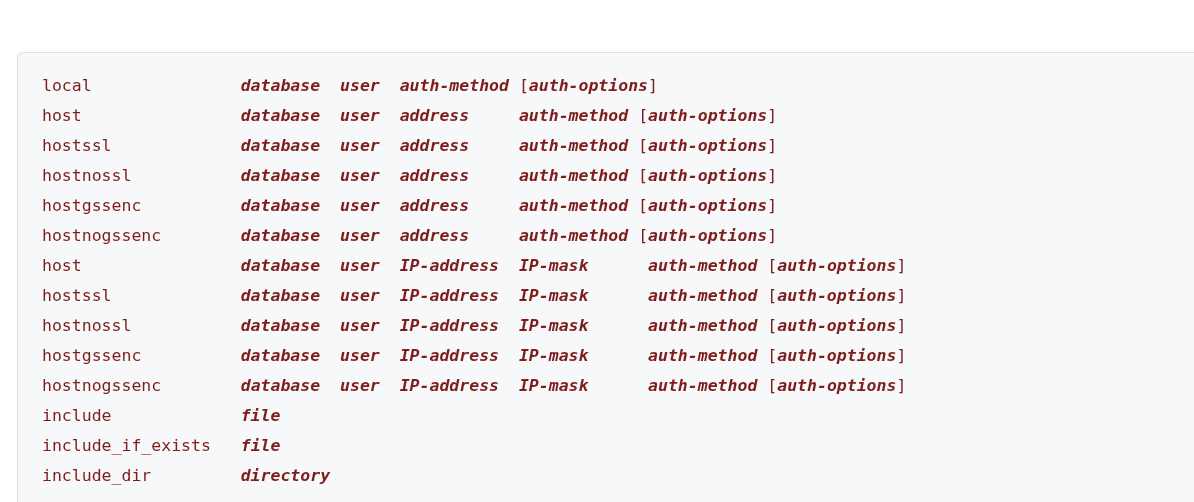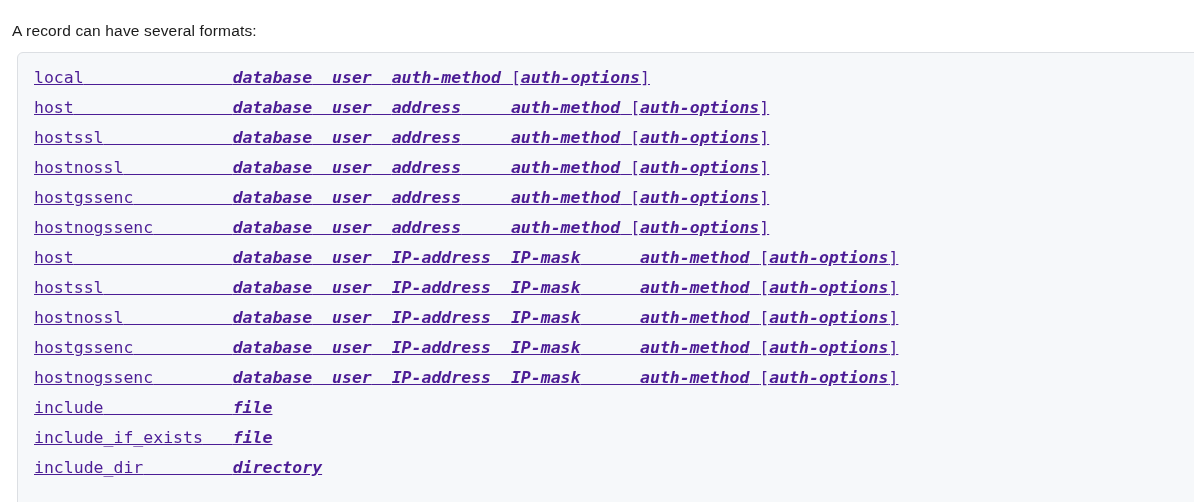--- a/index.html
+++ b/index.html
@@ -39,49 +39,47 @@
     background: #f6f8fa;
     border: 1px solid #dcdfe3;
     border-radius: 6px;
     box-sizing: border-box;
     overflow: hidden;
   }
   .code {
     position: absolute;
     left: 16px;
     top: 10px;
-    margin: 0;
+    margin: 8px;
     padding: 0;
     font-family: "DejaVu Sans Mono", "Liberation Mono", monospace;
     font-size: 16.5px;
     line-height: 30px;
     white-space: pre;
-    color: #4c1d95;
+    color: #7f1d1d;
     letter-spacing: 0px;
     tab-size: 4;
-    text-decoration: underline;
   }
   .code .kw {           
     font-style: normal;
     font-weight: 400;
   }
   .code .arg {          
     font-style: italic;
     font-weight: 700;
   }
   .code .br {           
     font-style: normal;
     font-weight: 400;
   }
   .code .ln { display: block; height: 30px; }
 </style>
 </head>
 <body>
 
 <div id="page">
 
-  <p class="intro">A record can have several formats:</p>
 
   <div class="codeblock">
     <pre class="code"><code id="code-lines"><span class="ln"><span class="kw">local</span><span class="kw">               </span><span class="arg">database</span><span class="kw">  </span><span class="arg">user</span><span class="kw">  </span><span class="arg">auth-method</span><span class="kw"> </span><span class="br">[</span><span class="arg">auth-options</span><span class="br">]</span></span><span class="ln"><span class="kw">host</span><span class="kw">                </span><span class="arg">database</span><span class="kw">  </span><span class="arg">user</span><span class="kw">  </span><span class="arg">address</span><span class="kw">     </span><span class="arg">auth-method</span><span class="kw"> </span><span class="br">[</span><span class="arg">auth-options</span><span class="br">]</span></span><span class="ln"><span class="kw">hostssl</span><span class="kw">             </span><span class="arg">database</span><span class="kw">  </span><span class="arg">user</span><span class="kw">  </span><span class="arg">address</span><span class="kw">     </span><span class="arg">auth-method</span><span class="kw"> </span><span class="br">[</span><span class="arg">auth-options</span><span class="br">]</span></span><span class="ln"><span class="kw">hostnossl</span><span class="kw">           </span><span class="arg">database</span><span class="kw">  </span><span class="arg">user</span><span class="kw">  </span><span class="arg">address</span><span class="kw">     </span><span class="arg">auth-method</span><span class="kw"> </span><span class="br">[</span><span class="arg">auth-options</span><span class="br">]</span></span><span class="ln"><span class="kw">hostgssenc</span><span class="kw">          </span><span class="arg">database</span><span class="kw">  </span><span class="arg">user</span><span class="kw">  </span><span class="arg">address</span><span class="kw">     </span><span class="arg">auth-method</span><span class="kw"> </span><span class="br">[</span><span class="arg">auth-options</span><span class="br">]</span></span><span class="ln"><span class="kw">hostnogssenc</span><span class="kw">        </span><span class="arg">database</span><span class="kw">  </span><span class="arg">user</span><span class="kw">  </span><span class="arg">address</span><span class="kw">     </span><span class="arg">auth-method</span><span class="kw"> </span><span class="br">[</span><span class="arg">auth-options</span><span class="br">]</span></span><span class="ln"><span class="kw">host</span><span class="kw">                </span><span class="arg">database</span><span class="kw">  </span><span class="arg">user</span><span class="kw">  </span><span class="arg">IP-address</span><span class="kw">  </span><span class="arg">IP-mask</span><span class="kw">      </span><span class="arg">auth-method</span><span class="kw"> </span><span class="br">[</span><span class="arg">auth-options</span><span class="br">]</span></span><span class="ln"><span class="kw">hostssl</span><span class="kw">             </span><span class="arg">database</span><span class="kw">  </span><span class="arg">user</span><span class="kw">  </span><span class="arg">IP-address</span><span class="kw">  </span><span class="arg">IP-mask</span><span class="kw">      </span><span class="arg">auth-method</span><span class="kw"> </span><span class="br">[</span><span class="arg">auth-options</span><span class="br">]</span></span><span class="ln"><span class="kw">hostnossl</span><span class="kw">           </span><span class="arg">database</span><span class="kw">  </span><span class="arg">user</span><span class="kw">  </span><span class="arg">IP-address</span><span class="kw">  </span><span class="arg">IP-mask</span><span class="kw">      </span><span class="arg">auth-method</span><span class="kw"> </span><span class="br">[</span><span class="arg">auth-options</span><span class="br">]</span></span><span class="ln"><span class="kw">hostgssenc</span><span class="kw">          </span><span class="arg">database</span><span class="kw">  </span><span class="arg">user</span><span class="kw">  </span><span class="arg">IP-address</span><span class="kw">  </span><span class="arg">IP-mask</span><span class="kw">      </span><span class="arg">auth-method</span><span class="kw"> </span><span class="br">[</span><span class="arg">auth-options</span><span class="br">]</span></span><span class="ln"><span class="kw">hostnogssenc</span><span class="kw">        </span><span class="arg">database</span><span class="kw">  </span><span class="arg">user</span><span class="kw">  </span><span class="arg">IP-address</span><span class="kw">  </span><span class="arg">IP-mask</span><span class="kw">      </span><span class="arg">auth-method</span><span class="kw"> </span><span class="br">[</span><span class="arg">auth-options</span><span class="br">]</span></span><span class="ln"><span class="kw">include</span><span class="kw">             </span><span class="arg">file</span></span><span class="ln"><span class="kw">include_if_exists</span><span class="kw">   </span><span class="arg">file</span></span><span class="ln"><span class="kw">include_dir</span><span class="kw">         </span><span class="arg">directory</span></span></code></pre>
   </div>
 
 </div>
 
 </body></html>

